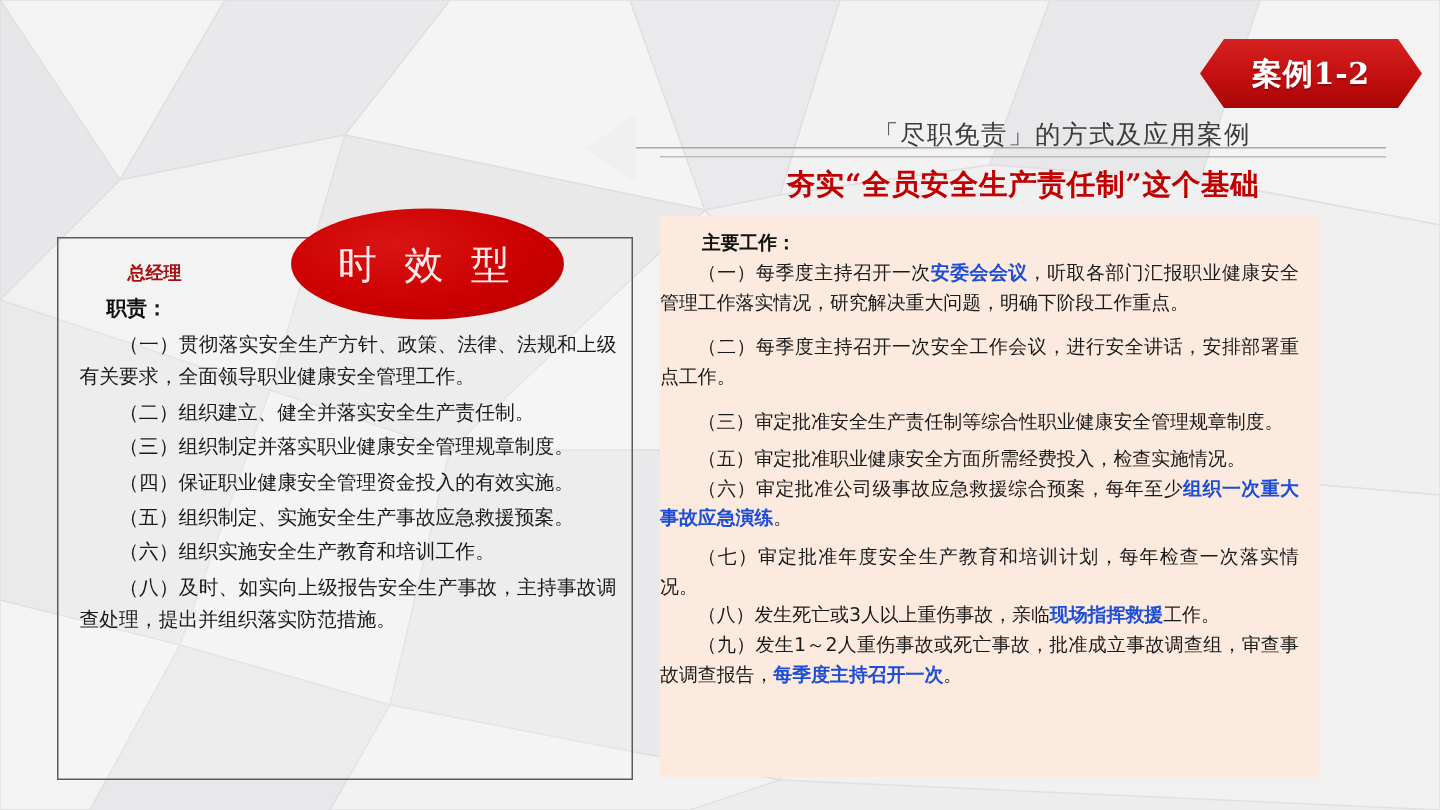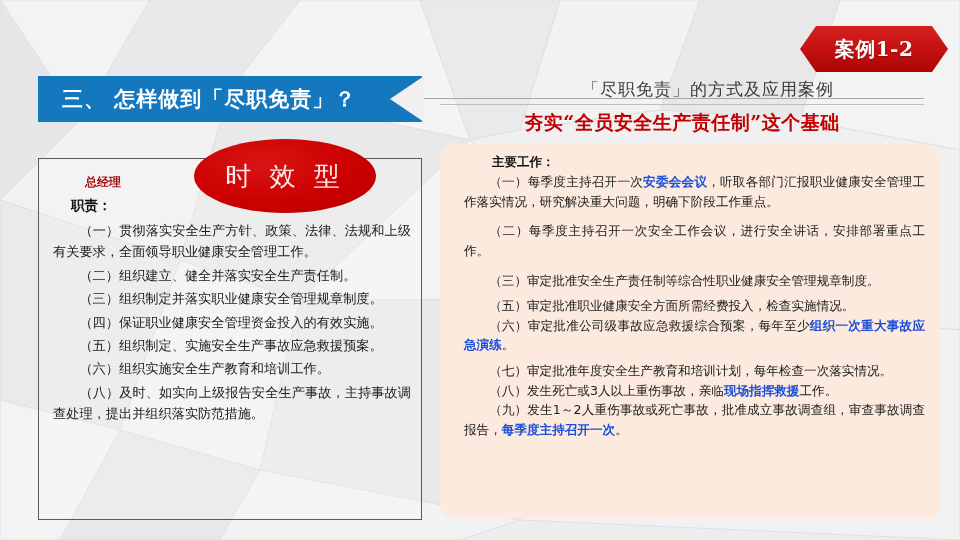--- a/index.html
+++ b/index.html
@@ -97,23 +97,23 @@
     background:radial-gradient(ellipse at 38% 32%,#d91414 0%,#cc0000 55%,#b80000 100%);
     display:flex;align-items:center;justify-content:center;
   }
   #stamp-text{
     color:#fde9e9;font-size:26px;letter-spacing:5px;
     font-family:"DejaVu Serif","Liberation Serif",serif;
   }
 
   
   #right-panel{
-    position:absolute;left:440px;top:144px;width:499px;height:374px;
+    position:absolute;left:440px;top:144px;width:440px;height:374px;
     background:#fceade;
-    box-sizing:border-box;padding:8px 14px 6px 24px;border-radius:14px;
+    box-sizing:border-box;padding:8px 14px 6px 0;
   }
   .rp-head{
     color:#111;font-weight:bold;font-size:12.5px;margin:2px 0 1px 28px;
     font-family:"DejaVu Sans","Liberation Sans",sans-serif;
   }
   .rp{
     color:#1a1a1a;font-size:12.6px;line-height:1.56;margin:0;
     text-indent:2em;text-align:justify;
     font-family:"DejaVu Sans","Liberation Sans",sans-serif;
   }
@@ -144,23 +144,20 @@
       <polygon points="0,200 180,260 120,430 0,400" fill="#eaeaeb"></polygon>
       <polygon points="180,260 300,300 260,470 120,430" fill="#f2f2f3"></polygon>
       <polygon points="300,300 600,300 520,520 260,470" fill="#e9e9eb"></polygon>
       <polygon points="600,300 960,330 960,540 520,520" fill="#f1f1f2"></polygon>
       <polygon points="0,400 120,430 60,540 0,540" fill="#f3f3f4"></polygon>
       <polygon points="120,430 260,470 220,540 60,540" fill="#e8e8ea"></polygon>
       <polygon points="260,470 520,520 460,540 220,540" fill="#f2f2f3"></polygon>
     </g>
   </svg>
 
-  <div id="blue-bar">
-    <span class="bar-label">三、 怎样做到「尽职免责」？</span>
-  </div>
   <div id="arrow-notch"></div>
   <div id="arrow-line"></div>
 
   <svg id="case-badge-shape" viewBox="0 0 148 46" preserveAspectRatio="none">
     <defs>
       <linearGradient id="badgeGrad" x1="0" y1="0" x2="0" y2="1">
         <stop offset="0%" stop-color="#d62121"></stop>
         <stop offset="55%" stop-color="#c30f0f"></stop>
         <stop offset="100%" stop-color="#aa0606"></stop>
       </linearGradient>

